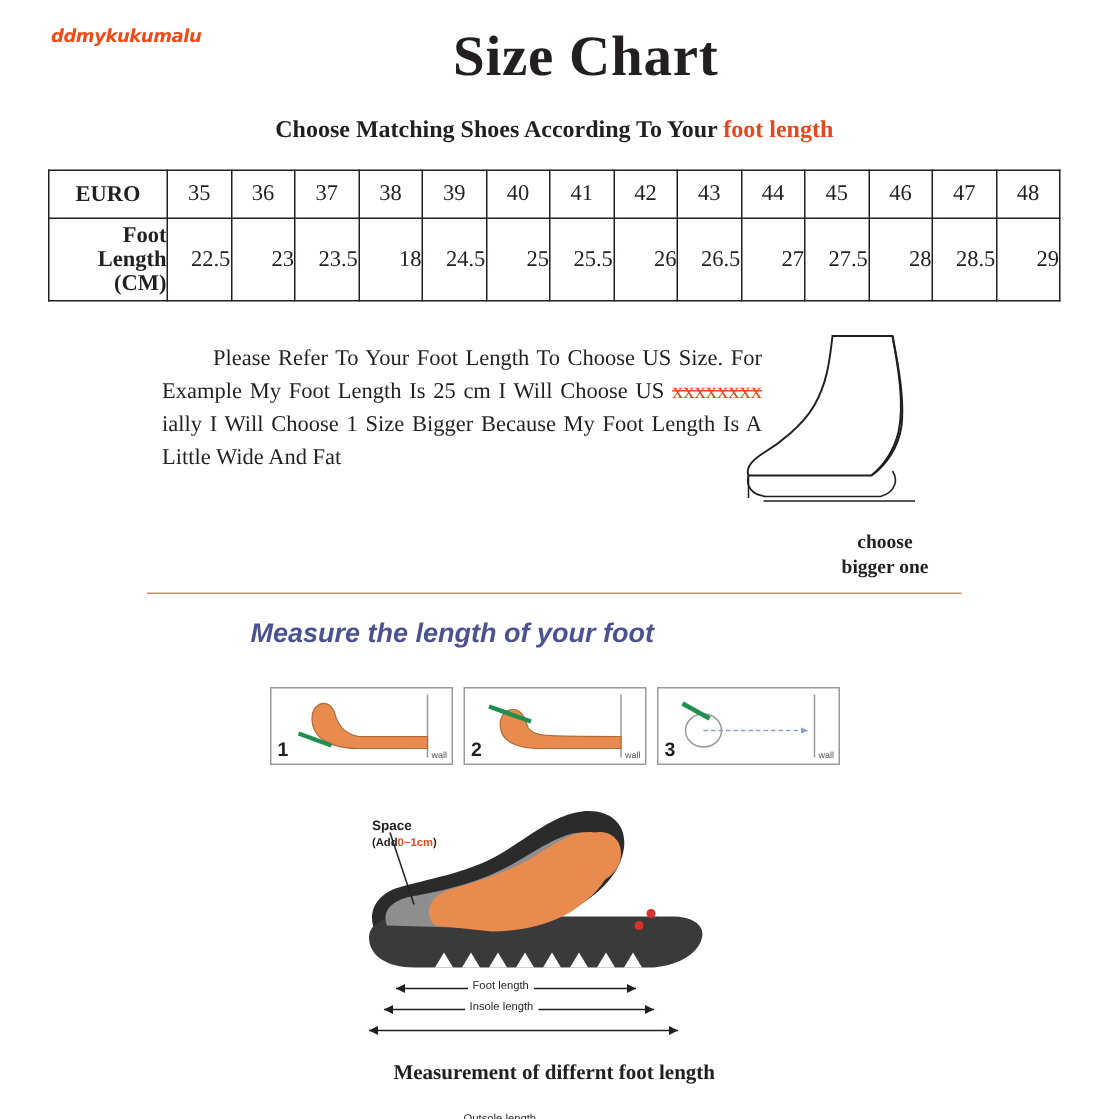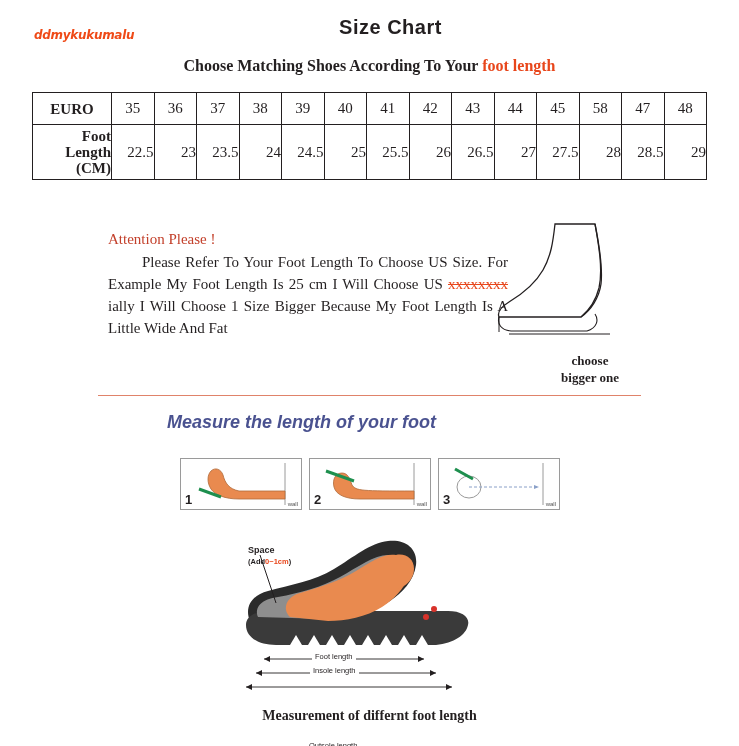--- a/index.html
+++ b/index.html
@@ -20,37 +20,37 @@
     width: 739px;
     height: 746px;
     position: relative;
     box-sizing: border-box;
   }
 
   
   .brand {
     position: absolute;
     left: 34px;
-    top: 28px;
+    top: 17px;
     font-family: "DejaVu Sans", sans-serif;
     font-style: italic;
     font-weight: bold;
     font-size: 12px;
     color: #ef4a17;
     letter-spacing: -0.3px;
   }
 
   
   .title {
     text-align: center;
-    font-size: 20px;
+    font-size: 38px;
     font-weight: bold;
     padding-top: 16px;
     letter-spacing: 0.5px;
-    font-family: Liberation Sans, sans-serif;
+    font-family: Liberation Serif, serif;
     padding-left: 42px;
   }
   .subtitle {
     text-align: center;
     font-size: 16px;
     font-weight: bold;
     margin-top: 18px;
     font-family: "Liberation Serif", serif;
   }
   .subtitle .hl {
@@ -264,51 +264,50 @@
         <td class="val">36</td>
         <td class="val">37</td>
         <td class="val">38</td>
         <td class="val">39</td>
         <td class="val">40</td>
         <td class="val">41</td>
         <td class="val">42</td>
         <td class="val">43</td>
         <td class="val">44</td>
         <td class="val">45</td>
-        <td class="val">58</td>
+        <td class="val">46</td>
         <td class="val">47</td>
         <td class="val">48</td>
       </tr>
       <tr class="row-foot">
         <td class="lbl">
           <div>Foot</div>
           <div>Length</div>
           <div>(CM)</div>
         </td>
         <td class="val">22.5</td>
         <td class="val">23</td>
         <td class="val">23.5</td>
-        <td class="val">24</td>
+        <td class="val">18</td>
         <td class="val">24.5</td>
         <td class="val">25</td>
         <td class="val">25.5</td>
         <td class="val">26</td>
         <td class="val">26.5</td>
         <td class="val">27</td>
         <td class="val">27.5</td>
         <td class="val">28</td>
         <td class="val">28.5</td>
         <td class="val">29</td>
       </tr>
     </tbody>
       </table>
   </div>
 
   <div class="attention">
-    <div class="head">Attention Please !</div>
     <div class="body">
       <span class="indent"></span><span>Please Refer To Your Foot Length To Choose</span>
       <span>US Size. For Example My Foot Length Is 25 cm I</span>
       <span>Will Choose US </span><span class="strike">xxxxxxxx</span><span> ially I Will Choose 1 Size</span>
       <span>Bigger Because My Foot Length Is A Little Wide</span>
       <span>And Fat</span>
     </div>
   </div>
 
   <div class="foot-sketch">

